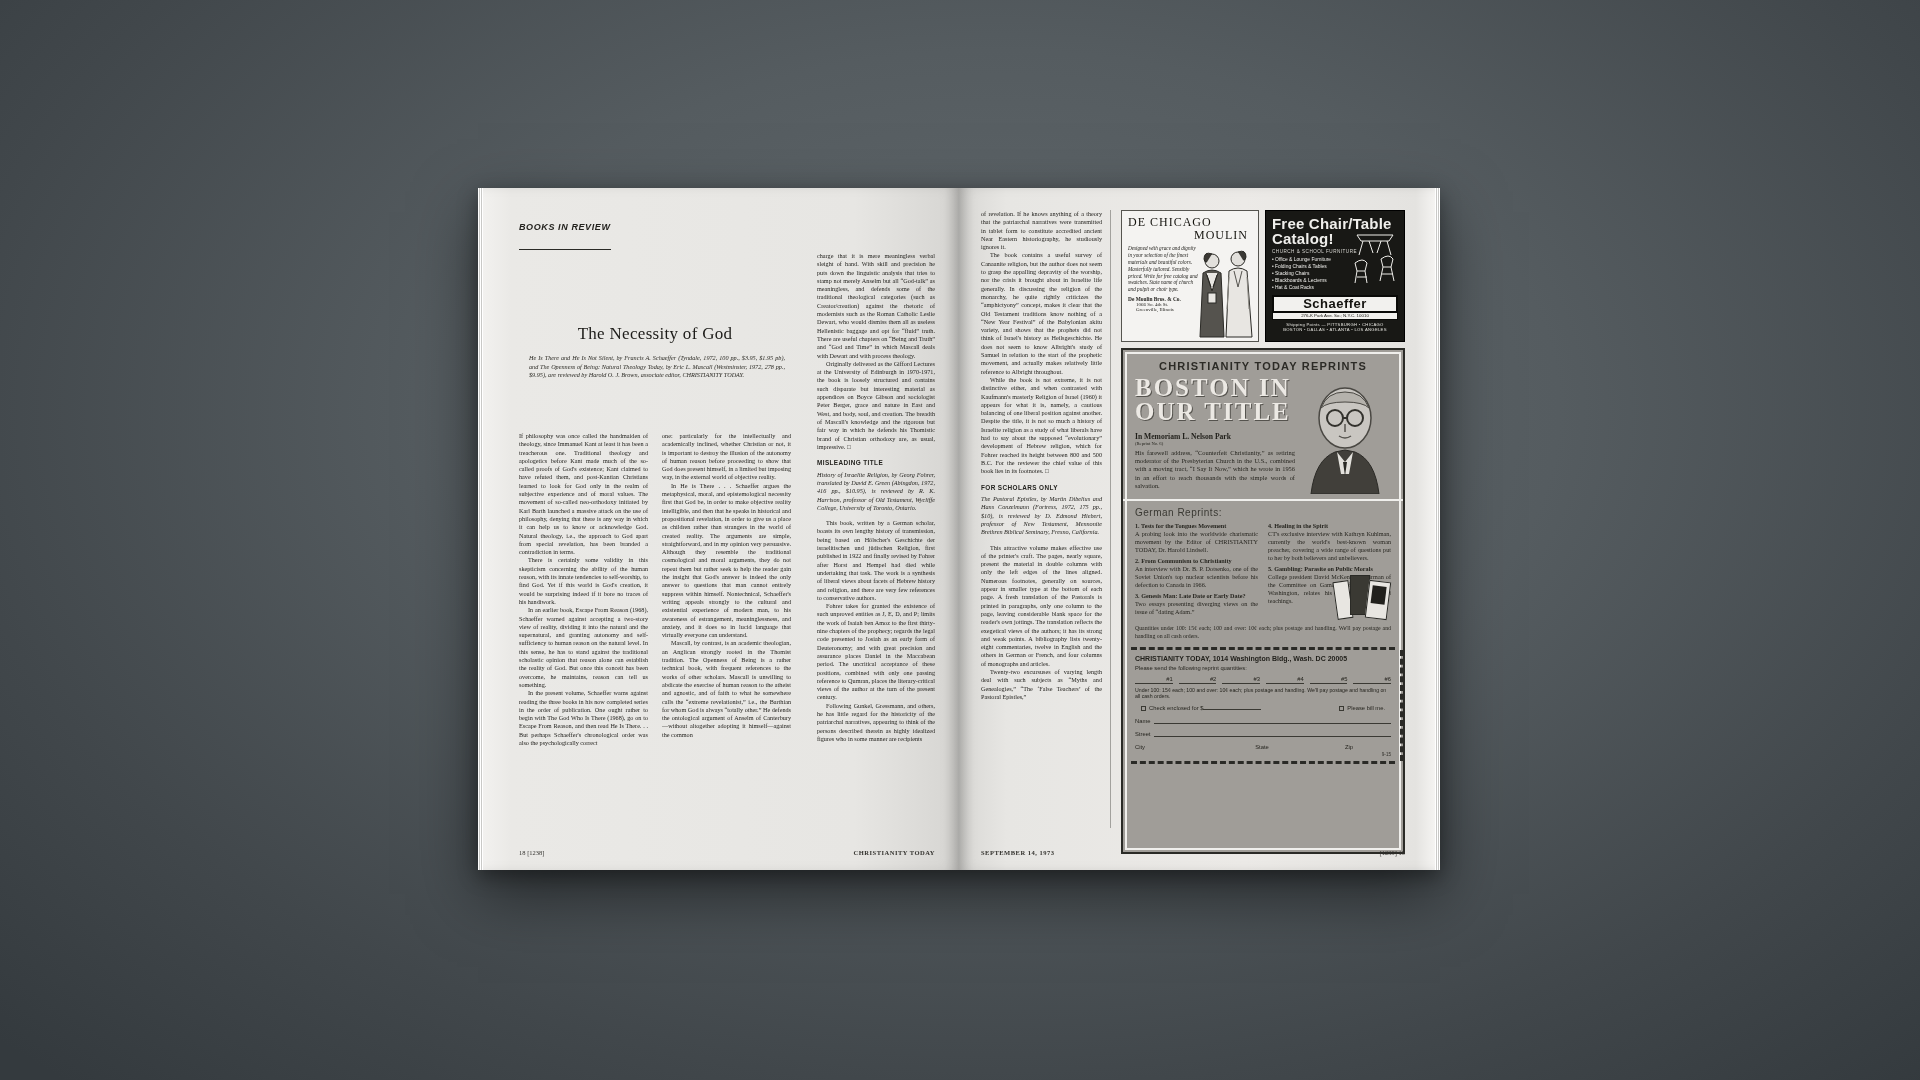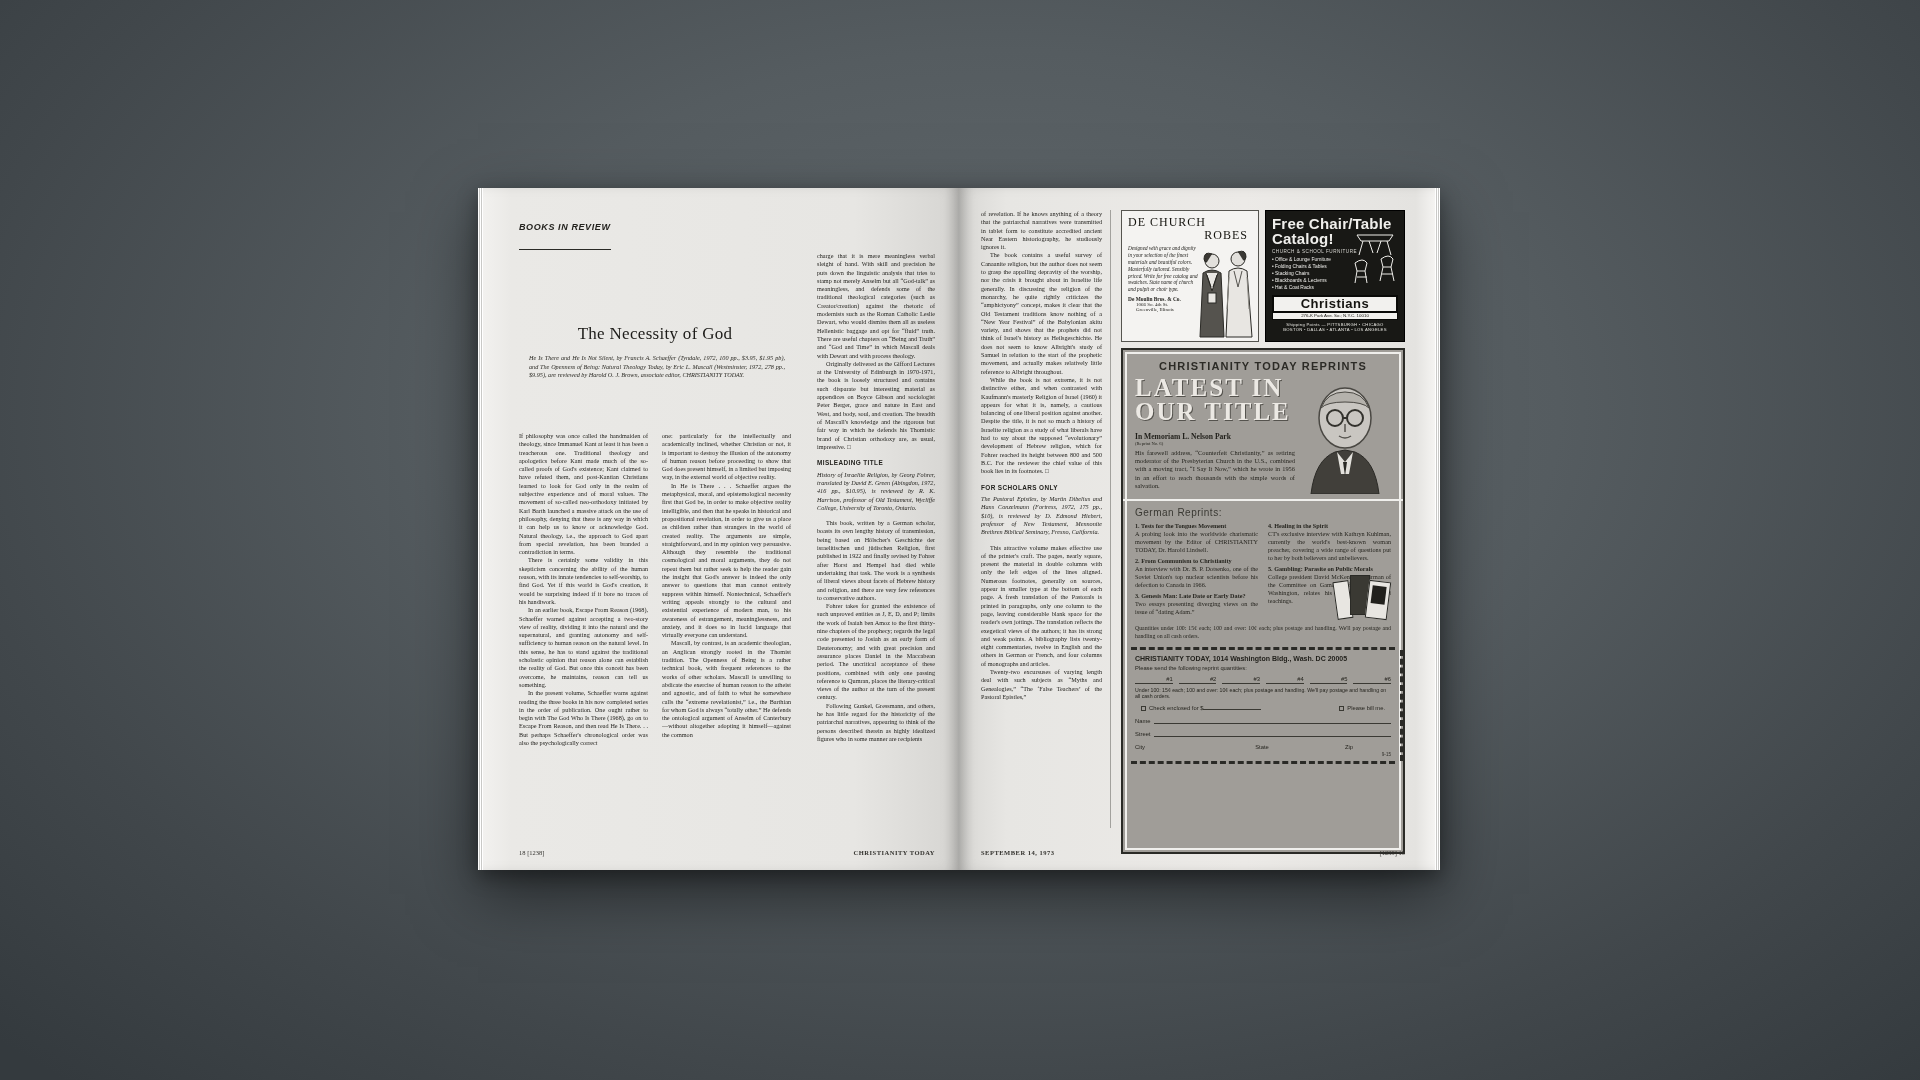--- a/index.html
+++ b/index.html
@@ -225,22 +225,22 @@
           <div class="li body">
             <div class="li-text">Twenty-two excursuses of varying length deal with such subjects as “Myths and Genealogies,” “The ‘False Teachers’ of the Pastoral Epistles,”</div>
           </div>
         </div>
 
       <div class="rp-ads">
         <div class="ads-row">
 
           <div class="ad-demoulin">
             <div class="dm-title">
-              <span>DE CHURCH</span>
-              <span class="l2">ROBES</span>
+              <span>DE CHICAGO</span>
+              <span class="l2">MOULIN</span>
             </div>
             <div class="dm-body">Designed with grace and dignity in your selection of the finest materials and beautiful colors. Masterfully tailored. Sensibly priced. Write for free catalog and swatches. State name of church and pulpit or choir type.</div>
             <div class="dm-co">De Moulin Bros. &amp; Co.</div>
             <div class="dm-addr">1066 So. 4th St.</div>
             <div class="dm-addr">Greenville, Illinois</div>
             <div class="dm-art">
               <svg width="62" height="92" viewBox="0 0 62 92">
                 <g stroke="#2b2a26" stroke-width="1" fill="none">
                   <circle cx="18" cy="14" r="7" fill="#e2e0dc"></circle>
                   <path d="M18 7 q-8 -3 -8 5 q0 3 3 3" fill="#3a3834"></path>
@@ -264,21 +264,21 @@
               <div>Catalog!</div>
             </div>
             <div class="ch-sub">CHURCH &amp; SCHOOL FURNITURE</div>
             <ul class="ch-bullets">
                 <li>Office &amp; Lounge Furniture</li>
                 <li>Folding Chairs &amp; Tables</li>
                 <li>Stacking Chairs</li>
                 <li>Blackboards &amp; Lecterns</li>
                 <li>Hat &amp; Coat Racks</li>
               </ul>
-            <div class="ch-brand">Christians</div>
+            <div class="ch-brand">Schaeffer</div>
             <div class="ch-addr">276-K Park Ave. So.; N.Y.C. 10010</div>
             <div class="ch-ship">
               <div>Shipping Points  —  PITTSBURGH  •  CHICAGO</div>
               <div>BOSTON • DALLAS • ATLANTA • LOS ANGELES</div>
             </div>
             <div class="ch-art">
               <svg width="52" height="60" viewBox="0 0 52 60">
                 <g stroke="#efeeea" stroke-width="1" fill="none">
                   <path d="M8 8 L44 8 L40 14 L12 14 Z"></path>
                   <path d="M14 14 L10 28 M38 14 L42 28 M20 14 L24 26 M32 14 L28 26"></path>
@@ -288,21 +288,21 @@
                   <path d="M34 40 l-3 14 M42 40 l3 14 M33 47 l11 0"></path>
                 </g>
               </svg>
             </div>
           </div>
         </div>
 
         <div class="reprints">
           <div class="rp-head">CHRISTIANITY TODAY REPRINTS</div>
           <div class="latest">
-            <div>LATEST IN</div>
+            <div>BOSTON IN</div>
             <div>OUR TITLE</div>
           </div>
           <div class="portrait">
             <svg width="96" height="116" viewBox="0 0 96 116">
               <g>
                 <ellipse cx="48" cy="40" rx="26" ry="30" fill="#c9c6c1" stroke="#4a4843" stroke-width="1.5"></ellipse>
                 <path d="M24 30 q6 -16 24 -16 q18 0 24 16 q-6 -6 -24 -6 q-18 0 -24 6" fill="#b5b2ac" stroke="#4a4843"></path>
                 <circle cx="38" cy="40" r="8" fill="none" stroke="#33322d" stroke-width="2"></circle>
                 <circle cx="58" cy="40" r="8" fill="none" stroke="#33322d" stroke-width="2"></circle>
                 <path d="M46 40 l4 0" stroke="#33322d" stroke-width="2"></path>

